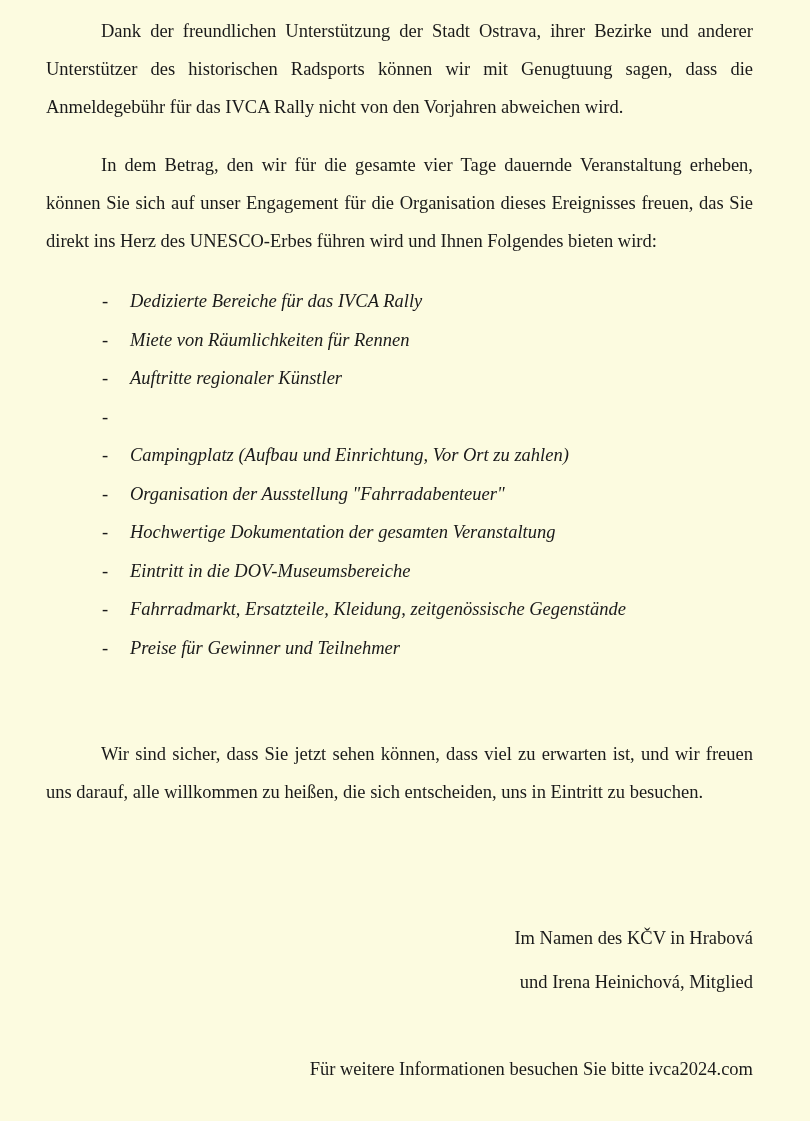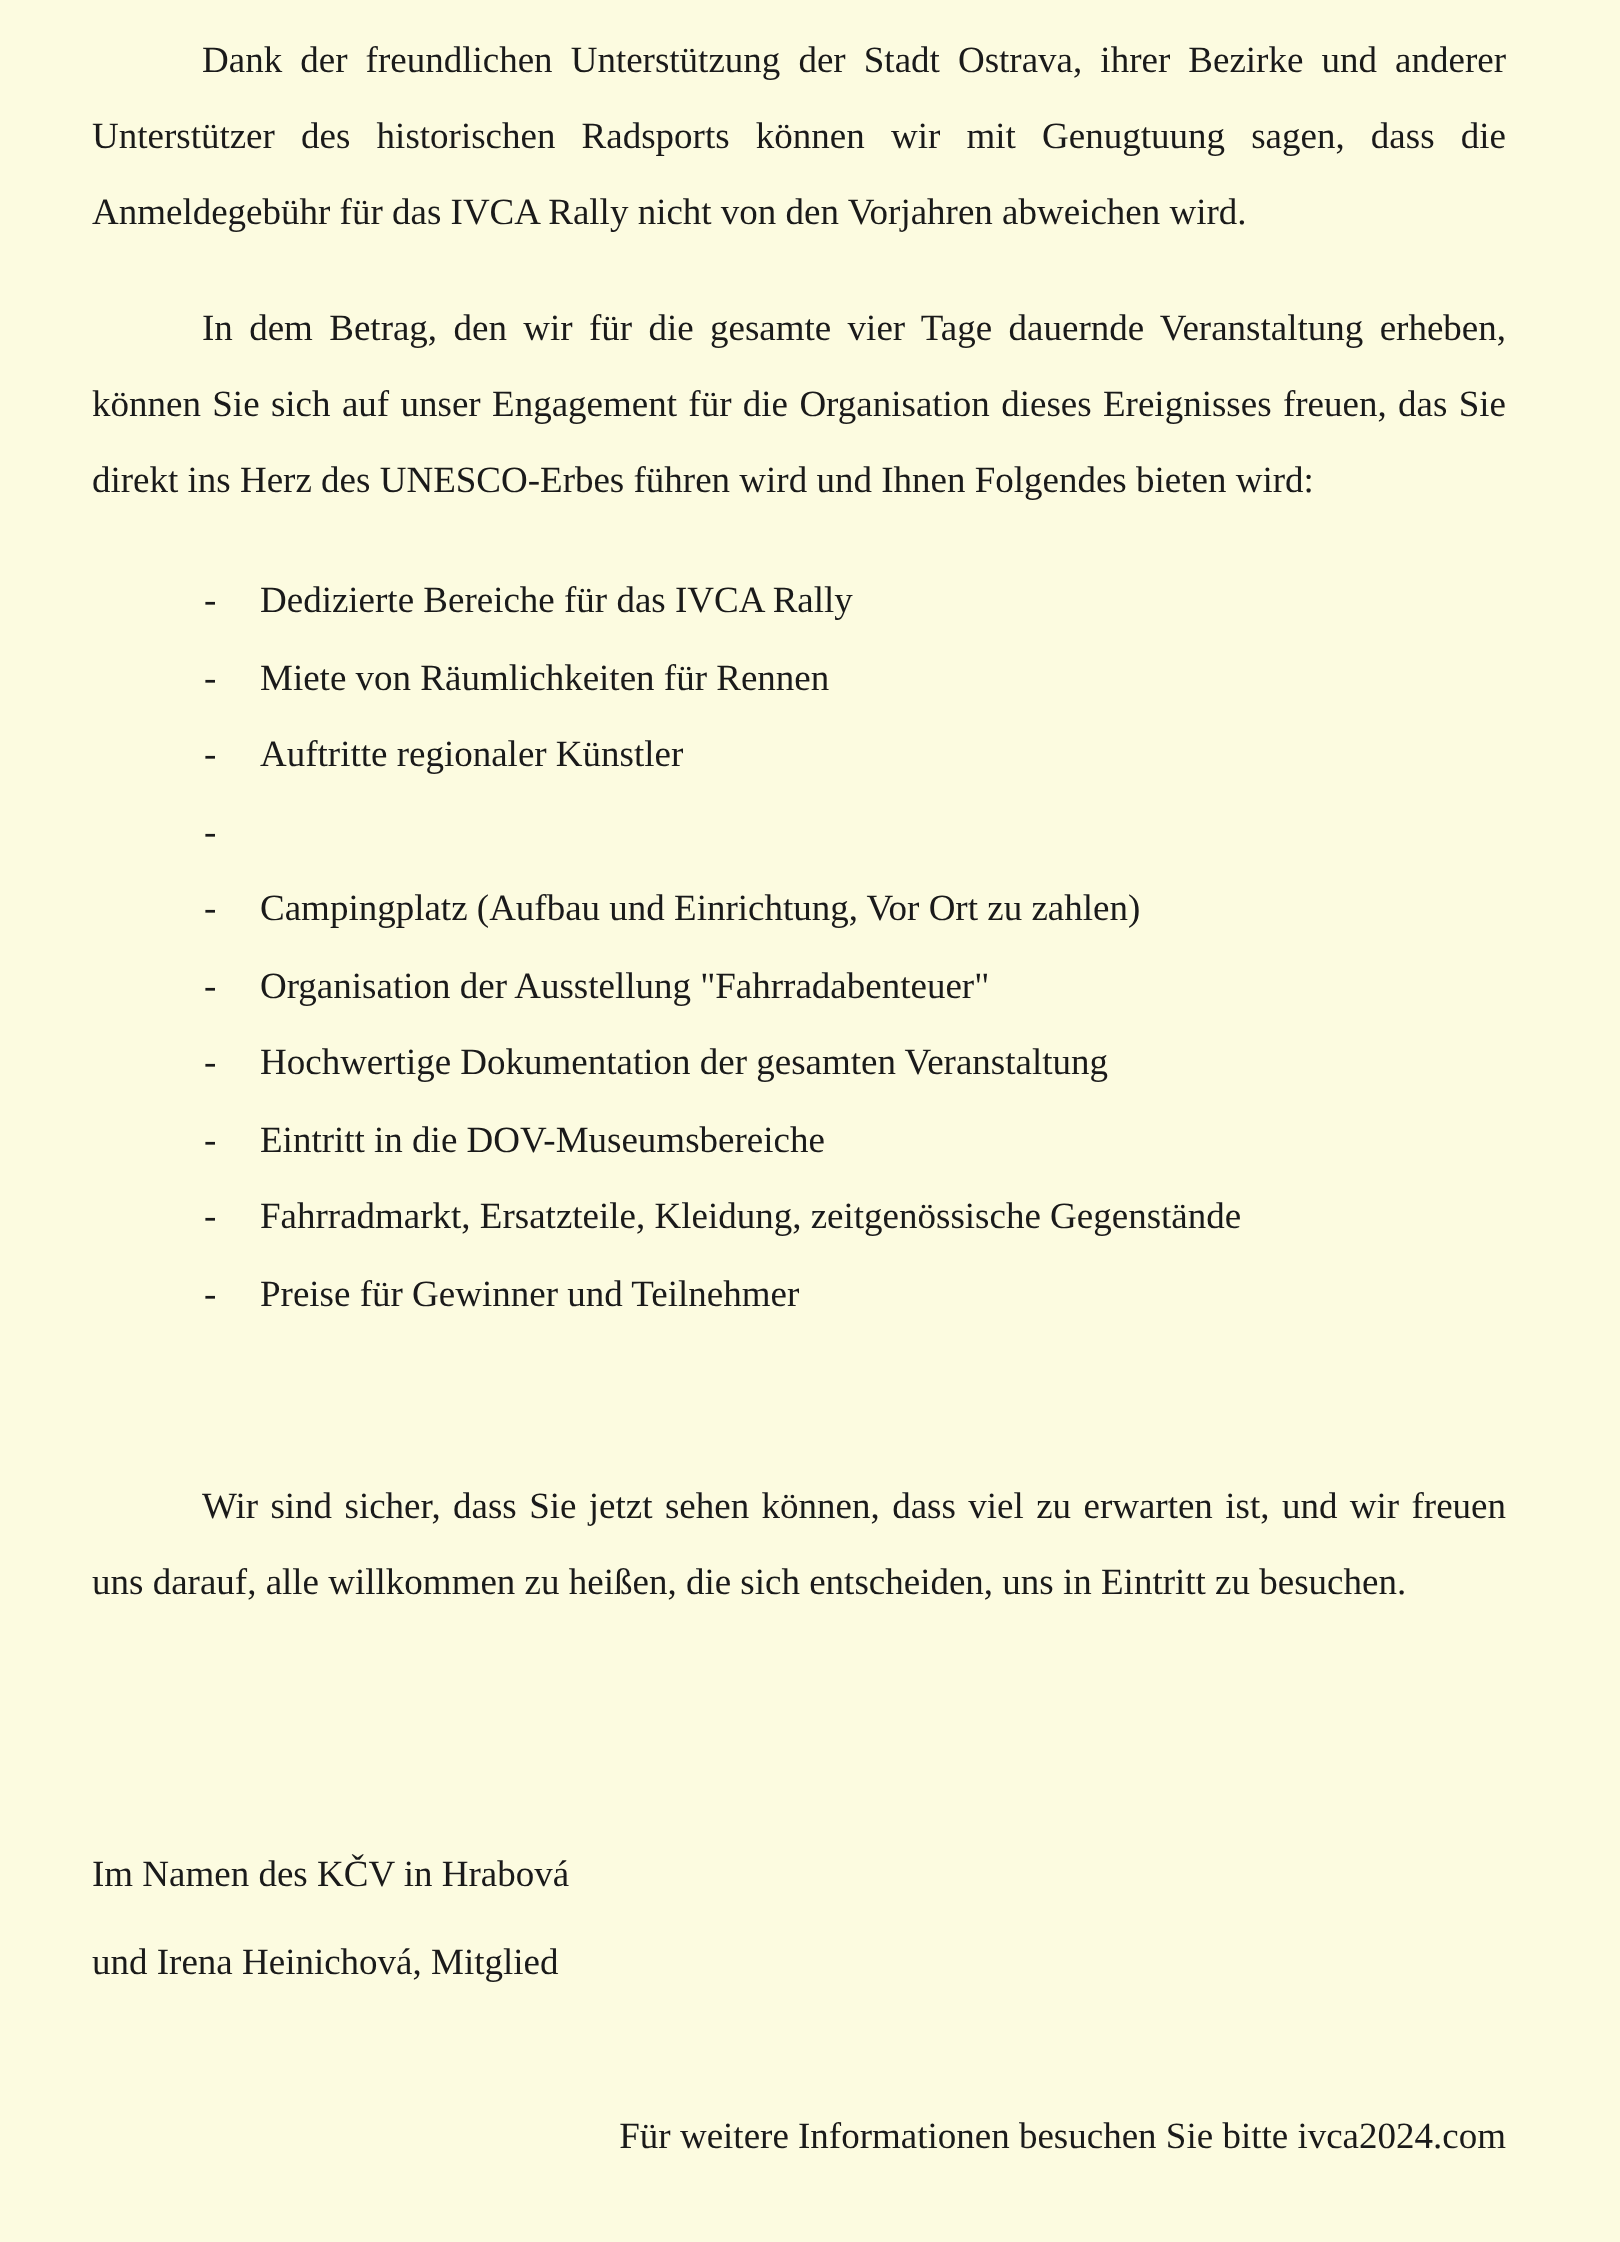--- a/index.html
+++ b/index.html
@@ -47,30 +47,31 @@
   }
   .bullet-dash {
     width: 28px;
     flex: 0 0 28px;
     text-align: left;
     padding-left: 56px;
     box-sizing: content-box;
   }
   .bullet-text {
     flex: 1 1 auto;
+    font-style: italic;
   }
   .closing {
     margin-top: 68px;
   }
   .closing .para {
     margin-bottom: 0;
   }
   .signature {
     margin-top: 105px;
-    text-align: left;
+    text-align: right;
     font-size: 18.5px;
     line-height: 44px;
   }
   .signature div {
     white-space: nowrap;
   }
   .footer-note {
     margin-top: 50px;
     text-align: right;
     font-size: 18.5px;

